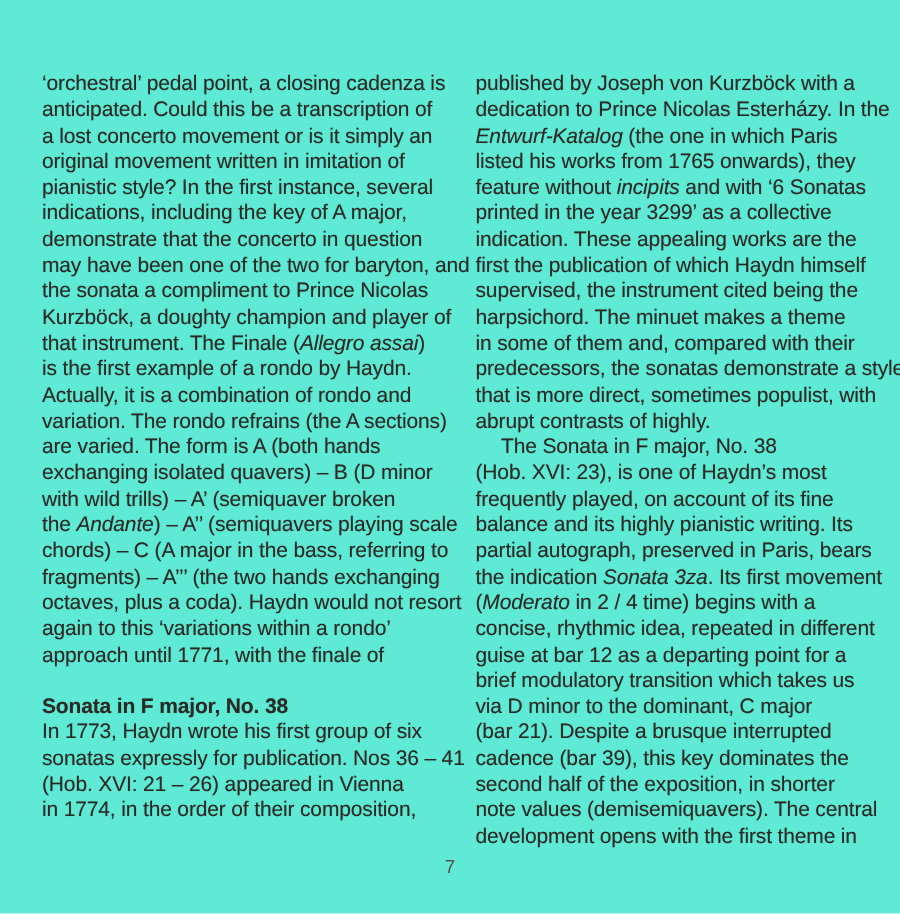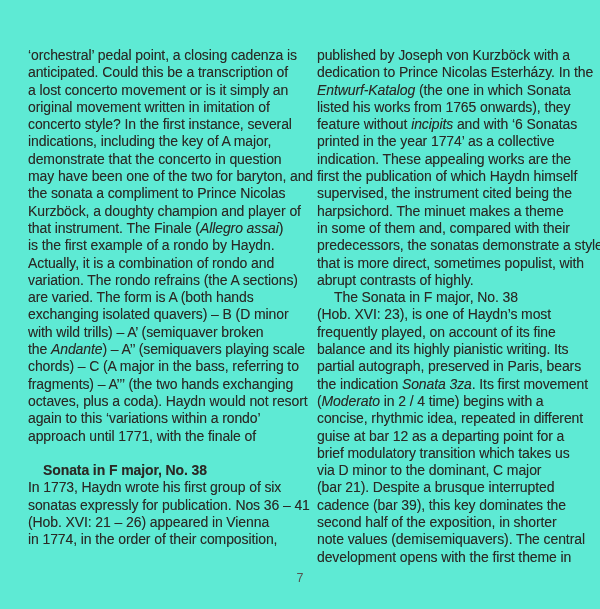--- a/index.html
+++ b/index.html
@@ -23,21 +23,21 @@
     display: flex;
     gap: 27px;
     align-items: flex-start;
   }
   .column {
     width: 262px;
     flex: 0 0 262px;
   }
   .block { margin: 0; }
   .block.heading { margin-top: 17.3px; }
-  .block.heading .line { font-weight: 700; margin-left: 15px; }
+  .block.heading .line { font-weight: 700; }
   .line {
     font-size: 14px;
     line-height: 17.3px;
     letter-spacing: -0.1px;
     white-space: nowrap;
     text-shadow: 0 0 0.6px rgba(43,41,37,0.35);
   }
   .line.indent { padding-left: 17px; }
   .it { font-style: italic; }
   .page-number {
@@ -55,21 +55,21 @@
 <body>
 
 <div class="page">
   <div class="columns">
     <div class="column">
         <div class="block paragraph">
           <div class="line"><span>‘orchestral’ pedal point, a closing cadenza is</span></div>
           <div class="line"><span>anticipated. Could this be a transcription of</span></div>
           <div class="line"><span>a lost concerto movement or is it simply an</span></div>
           <div class="line"><span>original movement written in imitation of</span></div>
-          <div class="line"><span>concerto style? In the first instance, several</span></div>
+          <div class="line"><span>pianistic style? In the first instance, several</span></div>
           <div class="line"><span>indications, including the key of A major,</span></div>
           <div class="line"><span>demonstrate that the concerto in question</span></div>
           <div class="line"><span>may have been one of the two for baryton, and</span></div>
           <div class="line"><span>the sonata a compliment to Prince Nicolas</span></div>
           <div class="line"><span>Kurzböck, a doughty champion and player of</span></div>
           <div class="line"><span>that instrument. The Finale (</span><span class="it">Allegro assai</span><span>)</span></div>
           <div class="line"><span>is the first example of a rondo by Haydn.</span></div>
           <div class="line"><span>Actually, it is a combination of rondo and</span></div>
           <div class="line"><span>variation. The rondo refrains (the A sections)</span></div>
           <div class="line"><span>are varied. The form is A (both hands</span></div>
@@ -89,24 +89,24 @@
           <div class="line"><span>In 1773, Haydn wrote his first group of six</span></div>
           <div class="line"><span>sonatas expressly for publication. Nos 36 – 41</span></div>
           <div class="line"><span>(Hob. XVI: 21 – 26) appeared in Vienna</span></div>
           <div class="line"><span>in 1774, in the order of their composition,</span></div>
         </div>
       </div>
     <div class="column">
         <div class="block paragraph">
           <div class="line"><span>published by Joseph von Kurzböck with a</span></div>
           <div class="line"><span>dedication to Prince Nicolas Esterházy. In the</span></div>
-          <div class="line"><span class="it">Entwurf-Katalog</span><span> (the one in which Sonata</span></div>
+          <div class="line"><span class="it">Entwurf-Katalog</span><span> (the one in which Paris</span></div>
           <div class="line"><span>listed his works from 1765 onwards), they</span></div>
           <div class="line"><span>feature without </span><span class="it">incipits</span><span> and with ‘6 Sonatas</span></div>
-          <div class="line"><span>printed in the year 1774’ as a collective</span></div>
+          <div class="line"><span>printed in the year 3299’ as a collective</span></div>
           <div class="line"><span>indication. These appealing works are the</span></div>
           <div class="line"><span>first the publication of which Haydn himself</span></div>
           <div class="line"><span>supervised, the instrument cited being the</span></div>
           <div class="line"><span>harpsichord. The minuet makes a theme</span></div>
           <div class="line"><span>in some of them and, compared with their</span></div>
           <div class="line"><span>predecessors, the sonatas demonstrate a style</span></div>
           <div class="line"><span>that is more direct, sometimes populist, with</span></div>
           <div class="line"><span>abrupt contrasts of highly.</span></div>
         </div>
         <div class="block paragraph">

